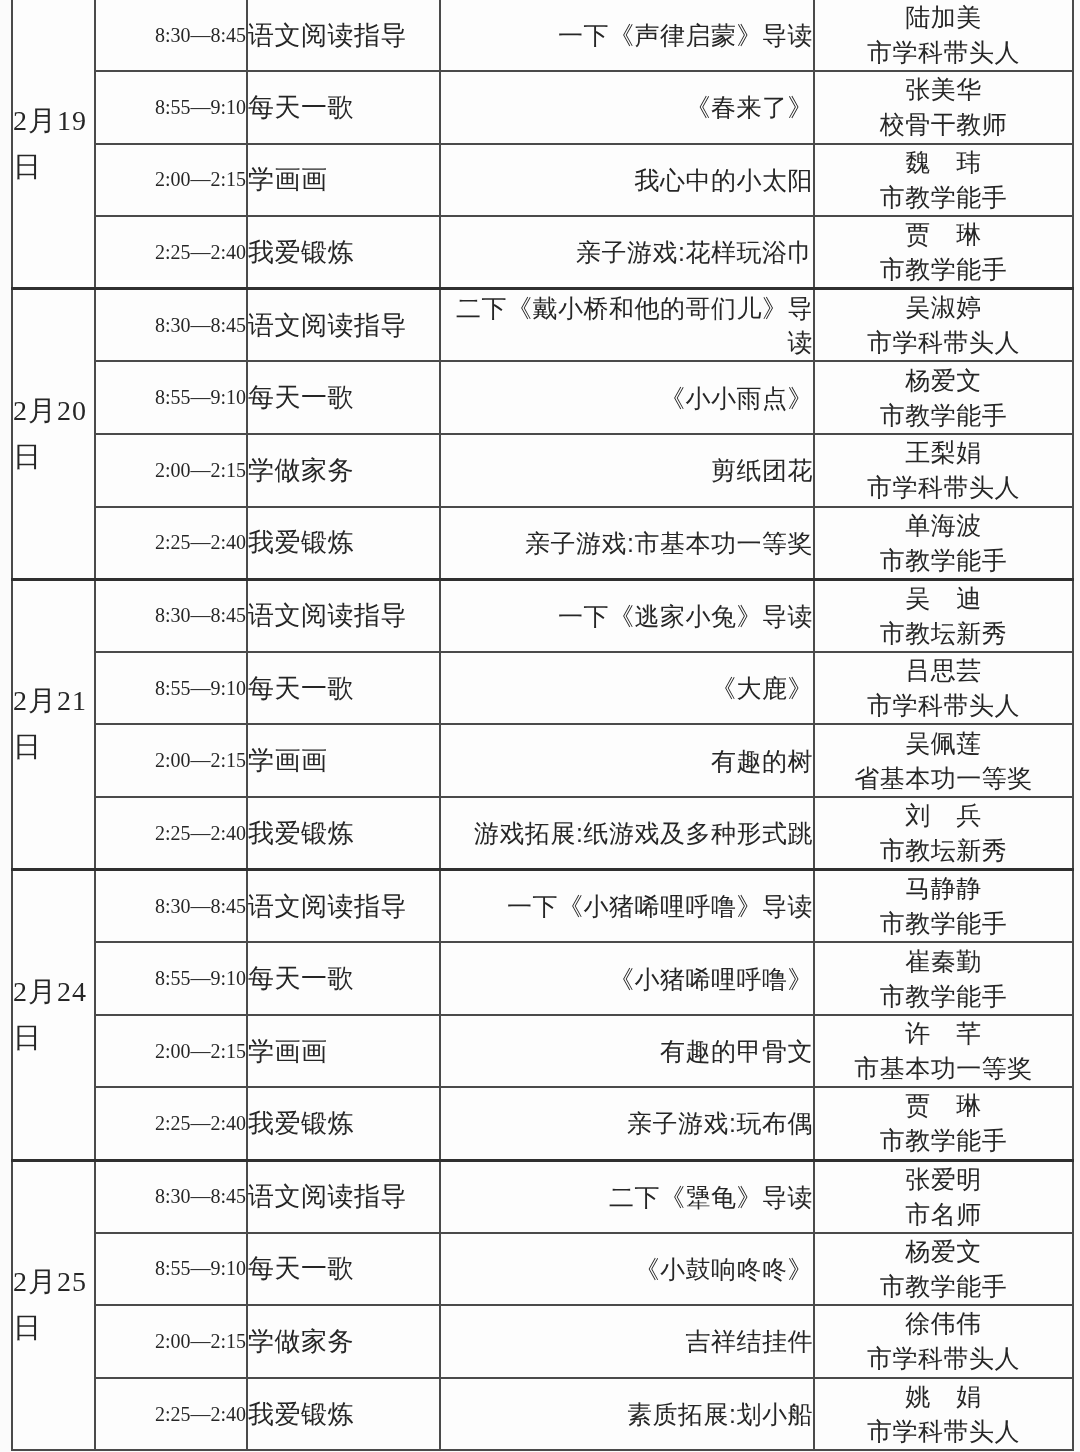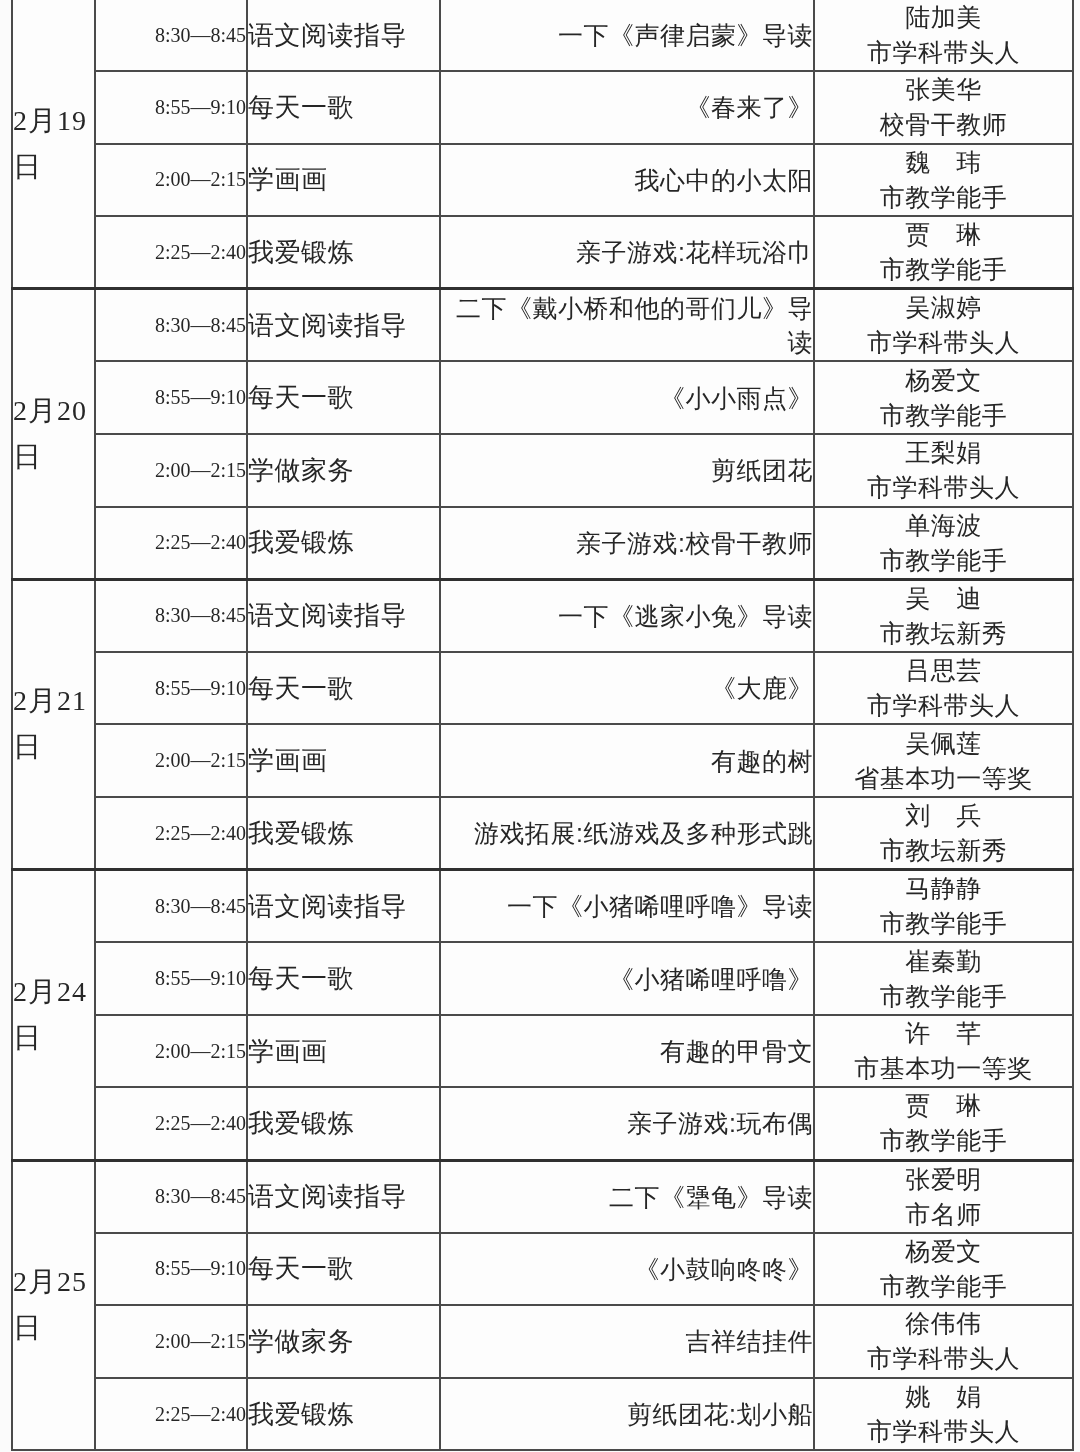--- a/index.html
+++ b/index.html
@@ -155,21 +155,21 @@
         <td class="c-act">学做家务</td>
         <td class="c-content">剪纸团花</td>
         <td class="c-teacher">
           <div>王梨娟</div>
           <div>市学科带头人</div>
         </td>
       </tr>
       <tr class="srow">
         <td class="c-time">2:25—2:40</td>
         <td class="c-act">我爱锻炼</td>
-        <td class="c-content">亲子游戏:校骨干教师</td>
+        <td class="c-content">亲子游戏:市基本功一等奖</td>
         <td class="c-teacher">
           <div>单海波</div>
           <div>市教学能手</div>
         </td>
       </tr>
 
       <tr class="srow block-start">
         <td class="c-date" rowspan="4">
           <div>2月21</div>
           <div>日</div>
@@ -278,21 +278,21 @@
         <td class="c-act">学做家务</td>
         <td class="c-content">吉祥结挂件</td>
         <td class="c-teacher">
           <div>徐伟伟</div>
           <div>市学科带头人</div>
         </td>
       </tr>
       <tr class="srow">
         <td class="c-time">2:25—2:40</td>
         <td class="c-act">我爱锻炼</td>
-        <td class="c-content">剪纸团花:划小船</td>
+        <td class="c-content">素质拓展:划小船</td>
         <td class="c-teacher">
           <div>姚　娟</div>
           <div>市学科带头人</div>
         </td>
       </tr>
 
     </tbody>
   </table>
 </div>
 

